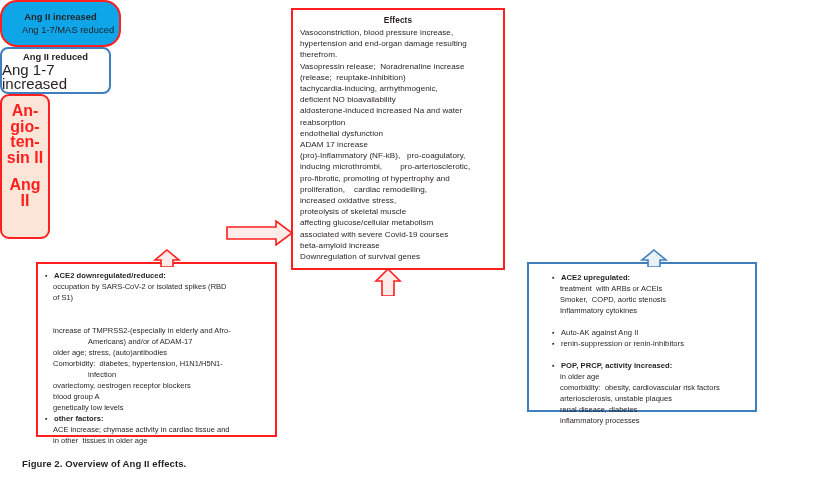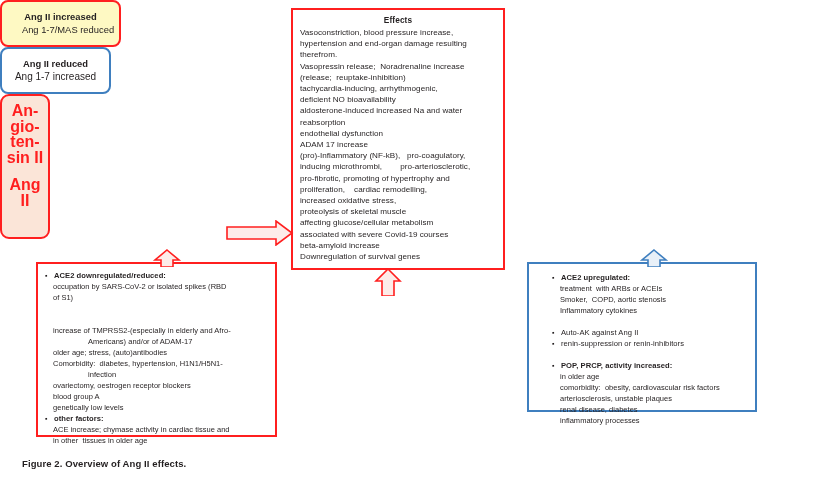--- a/index.html
+++ b/index.html
@@ -59,22 +59,22 @@
     letter-spacing: .03px;
   }
 
   
   #ang-increased-box {
     left: 110px;
     top: 208px;
     width: 117px;
     height: 43px;
     border: 2px solid #ff1f1f;
-    border-radius: 8px;
-    background: #fef9c3;
+    border-radius: 17px;
+    background: #0ea5e9;
     display: flex;
     flex-direction: column;
     align-items: center;
     justify-content: center;
   }
   #ang-increased-box .l1 {
     font-weight: bold;
     font-size: 9.4px;
     line-height: 13px;
   }
@@ -97,21 +97,21 @@
     flex-direction: column;
     align-items: center;
     justify-content: center;
   }
   #ang-reduced-box .l1 {
     font-weight: bold;
     font-size: 9.4px;
     line-height: 13px;
   }
   #ang-reduced-box .l2 {
-    font-size: 10px;
+    font-size: 15px;
     line-height: 14px;
   }
 
   
   #angiotensin-box {
     left: 363px;
     top: 292px;
     width: 50px;
     height: 145px;
     border: 2px solid #ff1f1f;

